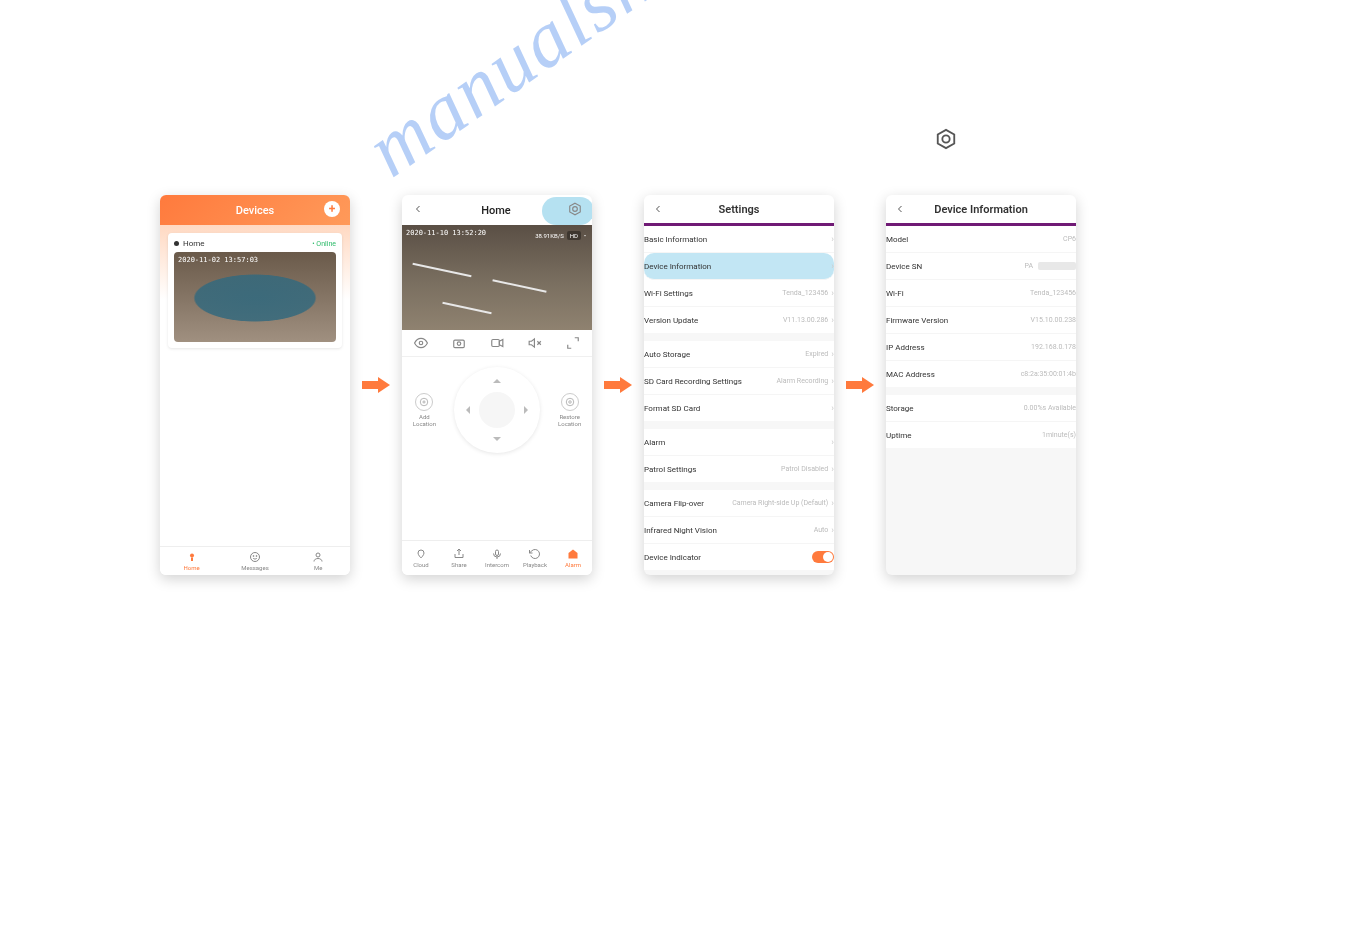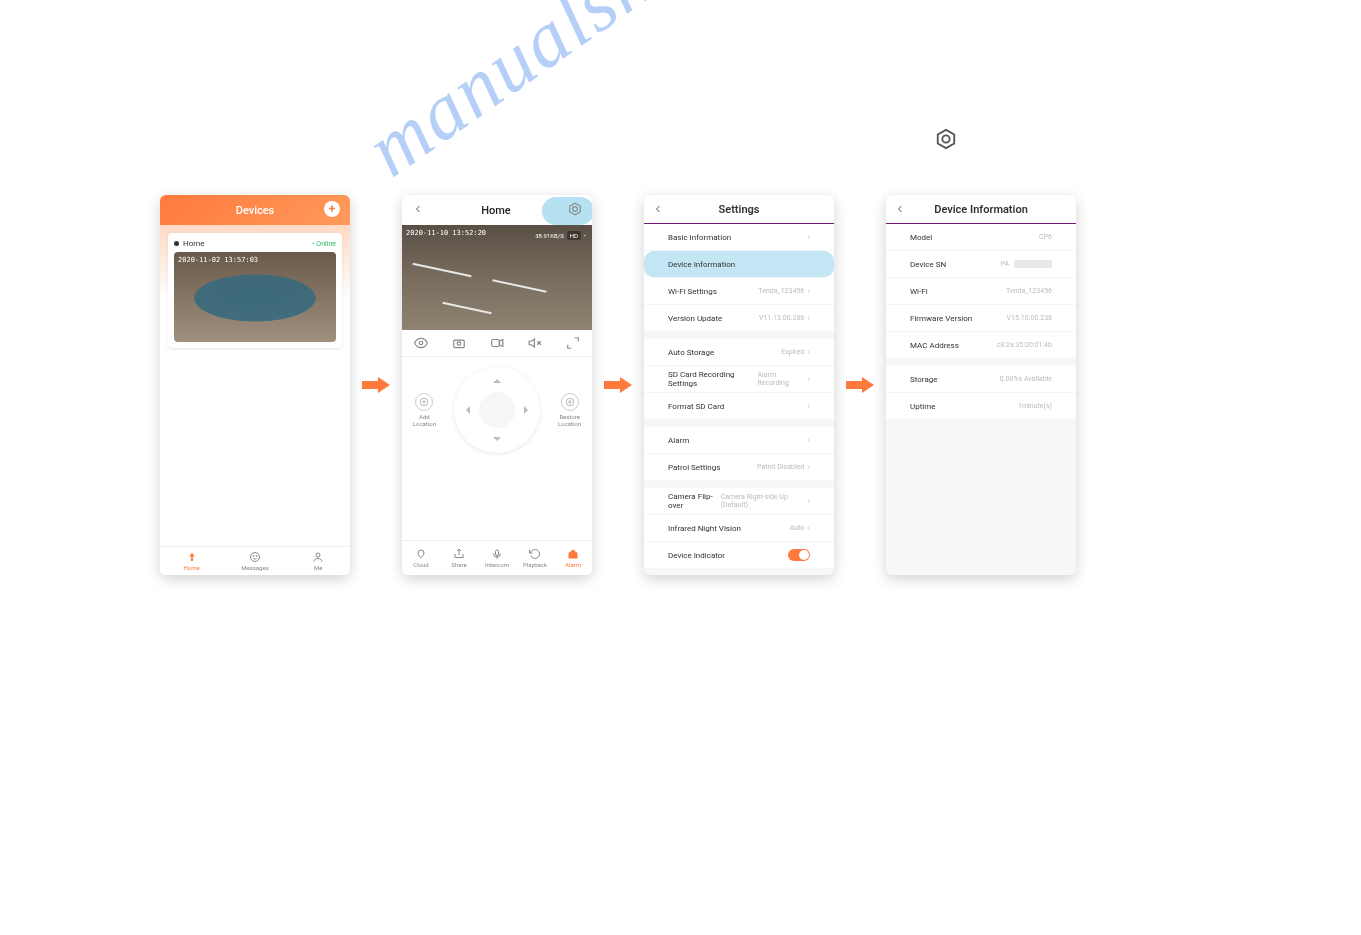--- a/index.html
+++ b/index.html
@@ -45,26 +45,26 @@
 .ptz .ctr{position:absolute;left:50%;top:50%;width:36px;height:36px;border-radius:50%;background:#f6f6f6;transform:translate(-50%,-50%)}
 .ptz .tri{position:absolute;width:0;height:0;border:4px solid transparent}
 .ptz .tu{left:50%;top:8px;transform:translateX(-50%);border-bottom-color:#bbb}
 .ptz .td{left:50%;bottom:8px;transform:translateX(-50%);border-top-color:#bbb}
 .ptz .tl{top:50%;left:8px;transform:translateY(-50%);border-right-color:#bbb}
 .ptz .tr{top:50%;right:8px;transform:translateY(-50%);border-left-color:#bbb}
 .s2-tab{position:absolute;bottom:0;left:0;right:0;height:34px;background:#fff;border-top:1px solid #eee;display:flex}
 .s2-tab>div{flex:1;display:flex;flex-direction:column;align-items:center;justify-content:center;gap:1px;color:#888;font-size:6px}
 .s2-tab>div.active{color:#ff7a3d}
 
-.lst-hdr{height:28px;display:flex;align-items:center;justify-content:center;position:relative;border-bottom:1px solid #701a75}
+.lst-hdr{height:28px;display:flex;align-items:center;justify-content:center;position:relative;border-bottom:3px solid #701a75}
 .lst-hdr .back{position:absolute;left:8px;top:8px}
 .lst-title{font-size:11px;font-weight:600}
 .group{background:#fff}
 .gap{height:8px;background:#f7f7f7}
-.li{display:flex;align-items:center;justify-content:space-between;padding:0 24px;height:26px;border-bottom:1px solid #f5f5f5;font-size:8px}
+.li{display:flex;align-items:center;justify-content:space-between;padding:0 0;height:26px;border-bottom:1px solid #f5f5f5;font-size:8px}
 .li:last-child{border-bottom:none}
 .li .lab{color:#333}
 .li .val{color:#bbb;font-size:7px;display:flex;align-items:center;gap:3px}
 .chv{color:#ccc;font-size:9px}
 .li.hi{background:rgba(120,200,230,.45);border-radius:10px}
 .toggle{width:22px;height:12px;border-radius:6px;background:#ff7a3d;position:relative}
 .toggle::after{content:"";position:absolute;right:1px;top:1px;width:10px;height:10px;border-radius:50%;background:#fff}
 .sn-blur{display:inline-block;width:38px;height:8px;background:#e8e8e8;border-radius:2px;margin-left:2px}
 
 .wm{position:absolute;left:350px;top:120px;font-size:80px;color:rgba(80,140,235,.42);font-weight:400;transform:rotate(-35deg);transform-origin:left top;pointer-events:none;letter-spacing:2px;font-family:Georgia,serif;font-style:italic}
@@ -370,20 +370,24 @@
             </div>
             <div class="li">
               <span class="lab">Wi-Fi</span>
               <span class="val">Tenda_123456</span>
             </div>
             <div class="li">
               <span class="lab">Firmware Version</span>
               <span class="val">V15.10.00.238</span>
             </div>
             <div class="li">
+              <span class="lab">IP Address</span>
+              <span class="val">192.168.0.178</span>
+            </div>
+            <div class="li">
               <span class="lab">MAC Address</span>
               <span class="val">c8:2a:35:00:01:4b</span>
             </div>
           </div>
           <div class="gap"></div>
           <div class="group">
             <div class="li">
               <span class="lab">Storage</span>
               <span class="val">0.00%s Available</span>
             </div>

